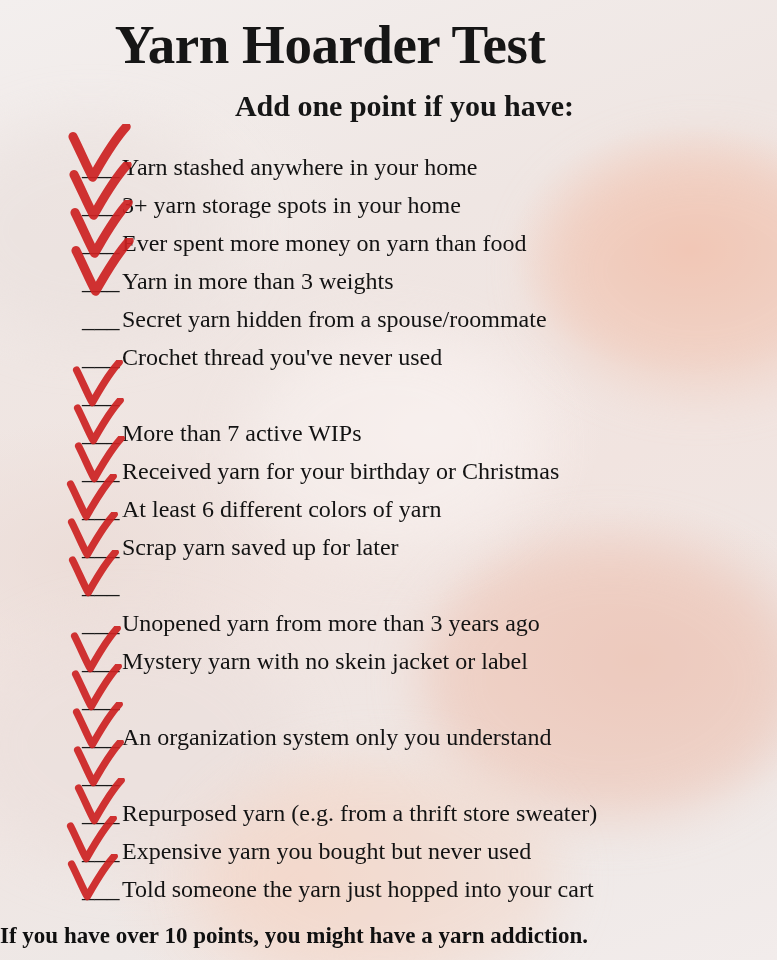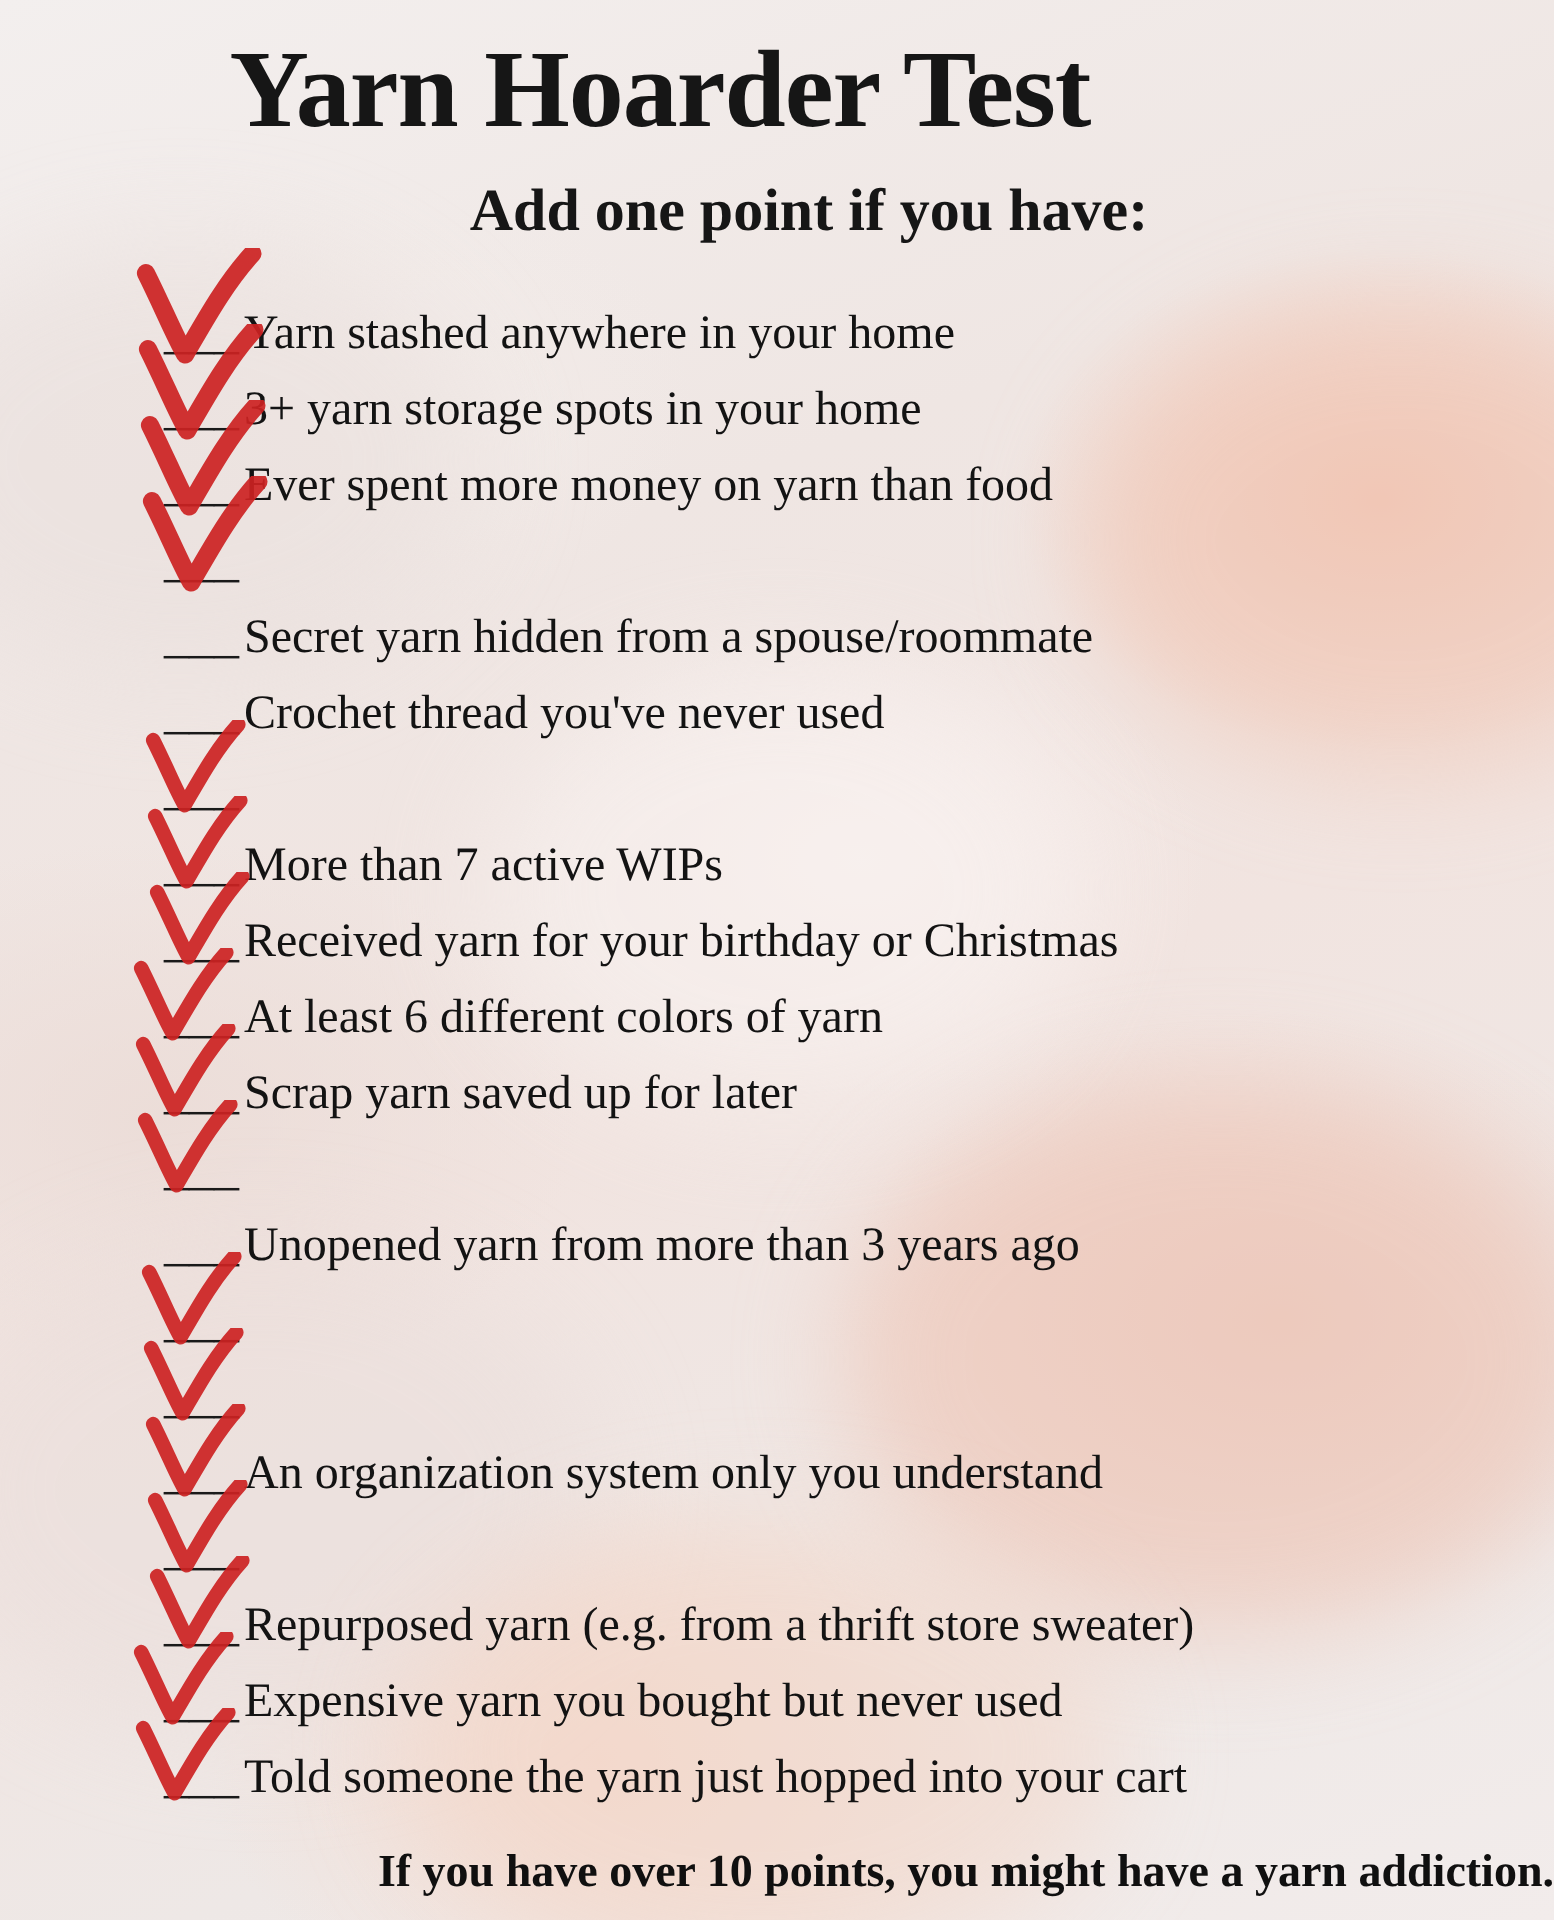--- a/index.html
+++ b/index.html
@@ -83,21 +83,21 @@
     font-size: 24px;
     line-height: 28px;
     color: #131313;
     white-space: nowrap;
   }
   .footer {
     position: absolute;
     bottom: 10px;
     left: 0;
     width: 777px;
-    text-align: right;
+    text-align: left;
     font-size: 23px;
     line-height: 28px;
     font-weight: bold;
     color: #101010;
   }
   
   .check {
     position: absolute;
     pointer-events: none;
   }
@@ -126,20 +126,21 @@
     <div class="row">
       <span class="blank">___</span>
       <span class="item-text">3+ yarn storage spots in your home</span>
     </div>
     <div class="row">
       <span class="blank">___</span>
       <span class="item-text">Ever spent more money on yarn than food</span>
     </div>
     <div class="row">
       <span class="blank">___</span>
+      <span class="item-text">Yarn in more than 3 weights</span>
     </div>
     <div class="row">
       <span class="blank">___</span>
       <span class="item-text">Secret yarn hidden from a spouse/roommate</span>
     </div>
     <div class="row">
       <span class="blank">___</span>
       <span class="item-text">Crochet thread you've never used</span>
     </div>
     <div class="row">
@@ -163,20 +164,21 @@
     </div>
     <div class="row">
       <span class="blank">___</span>
     </div>
     <div class="row">
       <span class="blank">___</span>
       <span class="item-text">Unopened yarn from more than 3 years ago</span>
     </div>
     <div class="row">
       <span class="blank">___</span>
+      <span class="item-text"> Mystery yarn with no skein jacket or label</span>
     </div>
     <div class="row">
       <span class="blank">___</span>
     </div>
     <div class="row">
       <span class="blank">___</span>
       <span class="item-text">An organization system only you understand</span>
     </div>
     <div class="row">
       <span class="blank">___</span>

